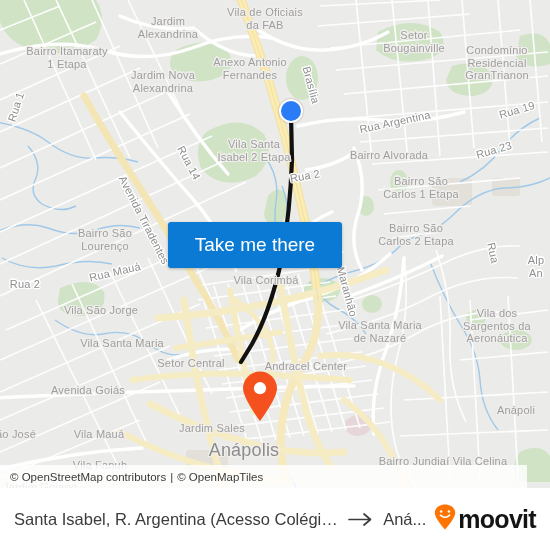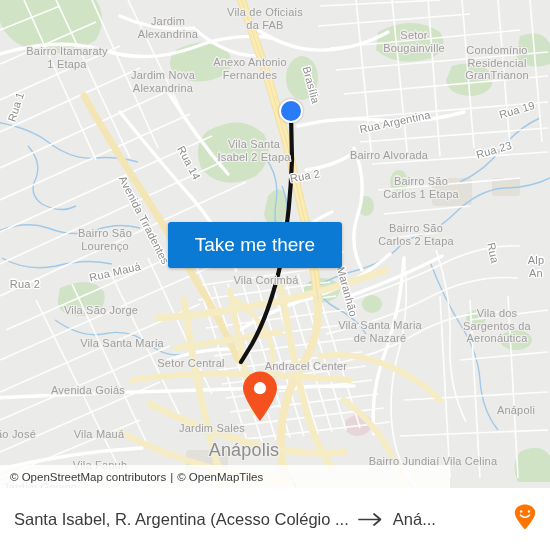--- a/index.html
+++ b/index.html
@@ -52,21 +52,21 @@
     color:#ffffff;
     font-size:19px;
     display:flex;align-items:center;justify-content:center;
     box-shadow:0 1px 3px rgba(0,0,0,.25);
     cursor:pointer;border:none;
     font-family:"Liberation Sans","DejaVu Sans",sans-serif;
   }
 
   
   #attrib{
-    position:absolute;left:0;bottom:0;width:450px;height:23px;
+    position:absolute;left:0;bottom:0;width:527px;height:23px;
     background:rgba(255,255,255,.82);
     display:flex;align-items:center;
     font-size:11.5px;color:#3a3a3a;padding-left:10px;box-sizing:border-box;
   }
   .sep{margin:0 4px;color:#3a3a3a;}
 
   
   #footer{
     position:absolute;left:0;top:488px;width:550px;height:62px;
     background:#ffffff;
@@ -312,21 +312,21 @@
         <div class="maplabel" style="left: 497px; top: 326px; text-align: center;">Vila dos
 Sargentos da
 Aeronáutica</div>
         <div class="maplabel" style="left: 191px; top: 363px;">Setor Central</div>
         <div class="maplabel" style="left: 306px; top: 366px;">Andracel Center</div>
         <div class="maplabel" style="left: 88px; top: 390px;">Avenida Goiás</div>
         <div class="maplabel" style="left: 99px; top: 434px;">Vila Mauá</div>
         <div class="maplabel" style="left: 16px; top: 434px;">ão José</div>
         <div class="maplabel" style="left: 212px; top: 428px;">Jardim Sales</div>
         <div class="maplabel big" style="left: 244px; top: 450px;">Anápolis</div>
-        <div class="maplabel" style="left: 415px; top: 461px; padding-left: 36px;">Bairro Jundiaí Vila Celina</div>
+        <div class="maplabel" style="left: 425px; top: 461px; padding-left: 36px;">Bairro Jundiaí Vila Celina</div>
         <div class="maplabel" style="left: 100px; top: 465px;">Vila Fanuh</div>
         <div class="maplabel" style="left: 40px; top: 487px;">Jardim Goiano</div>
         <div class="maplabel" style="left: 516px; top: 410px;">Anápoli</div>
       </div>
 
     <div id="road-labels">
         <div class="maplabel road" style="left: 16px; top: 107px; transform: translate(-50%, -50%) rotate(-72deg);">Rua 1</div>
         <div class="maplabel road" style="left: 189px; top: 163px; transform: translate(-50%, -50%) rotate(62deg);">Rua 14</div>
         <div class="maplabel road" style="left: 144px; top: 220px; transform: translate(-50%, -50%) rotate(63deg);">Avenida Tiradentes</div>
         <div class="maplabel road" style="left: 311px; top: 85px; transform: translate(-50%, -50%) rotate(75deg);">Brasília</div>
@@ -374,15 +374,16 @@
     </div>
     <div id="brand">
       <span>
         <svg width="22" height="26" viewBox="0 0 22 26">
           <path d="M11 25.5 C11 25.5 0.8 14.2 0.8 8.9 C0.8 3.9 5.4 0.4 11 0.4 C16.6 0.4 21.2 3.9 21.2 8.9 C21.2 14.2 11 25.5 11 25.5 Z" fill="#ff7300"></path>
           <circle cx="7.1" cy="7.4" r="1.25" fill="#ffffff"></circle>
           <circle cx="14.9" cy="7.4" r="1.25" fill="#ffffff"></circle>
           <path d="M6.4 11.2 q4.6 4.2 9.2 0" stroke="#ffffff" stroke-width="1.7" fill="none" stroke-linecap="round"></path>
         </svg>
       </span>
+      <span id="brand-name">moovit</span>
     </div>
   </div>
 </div>
 
 </body></html>

